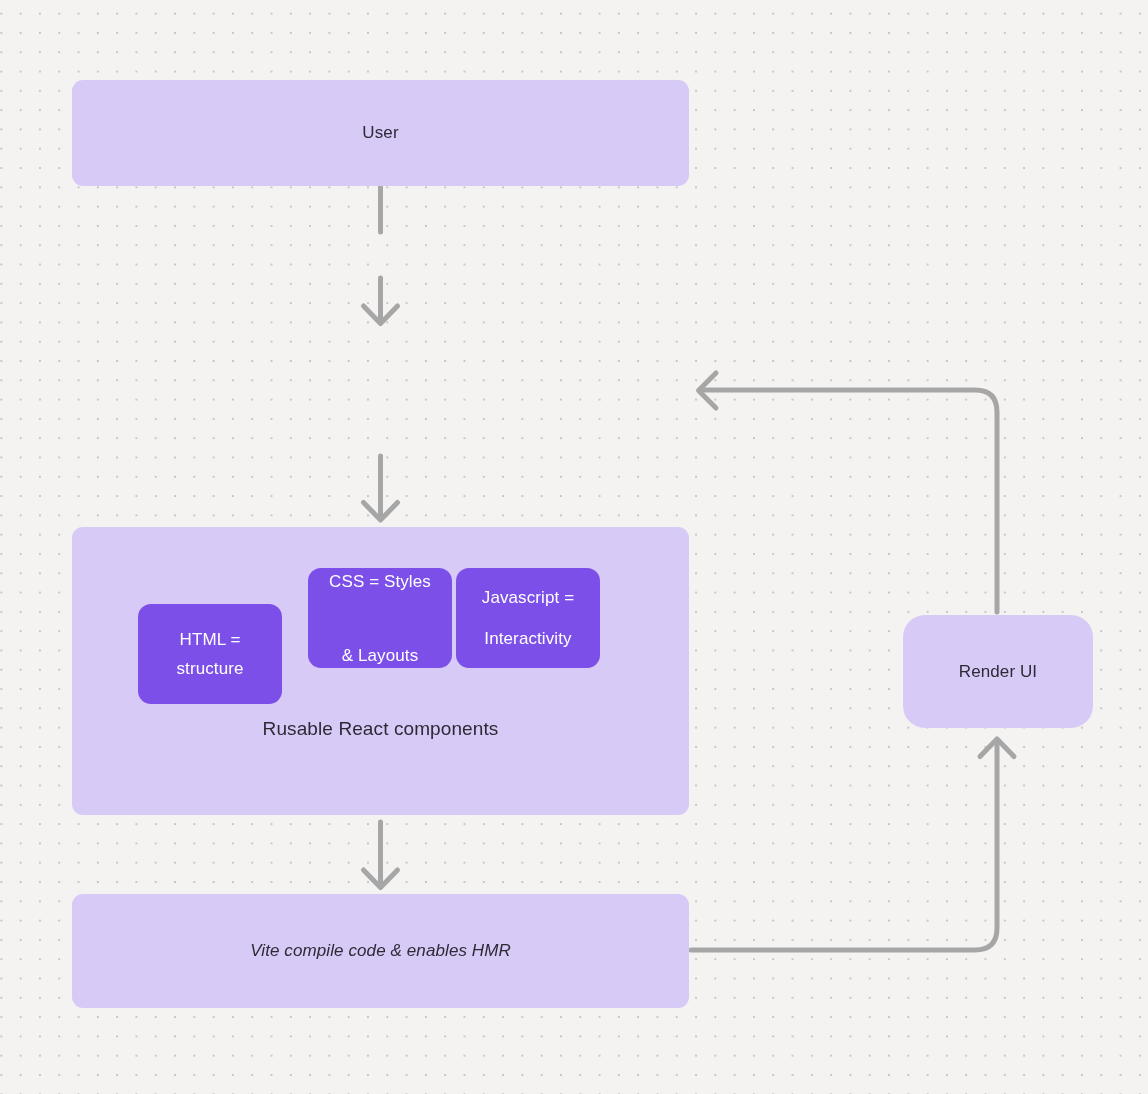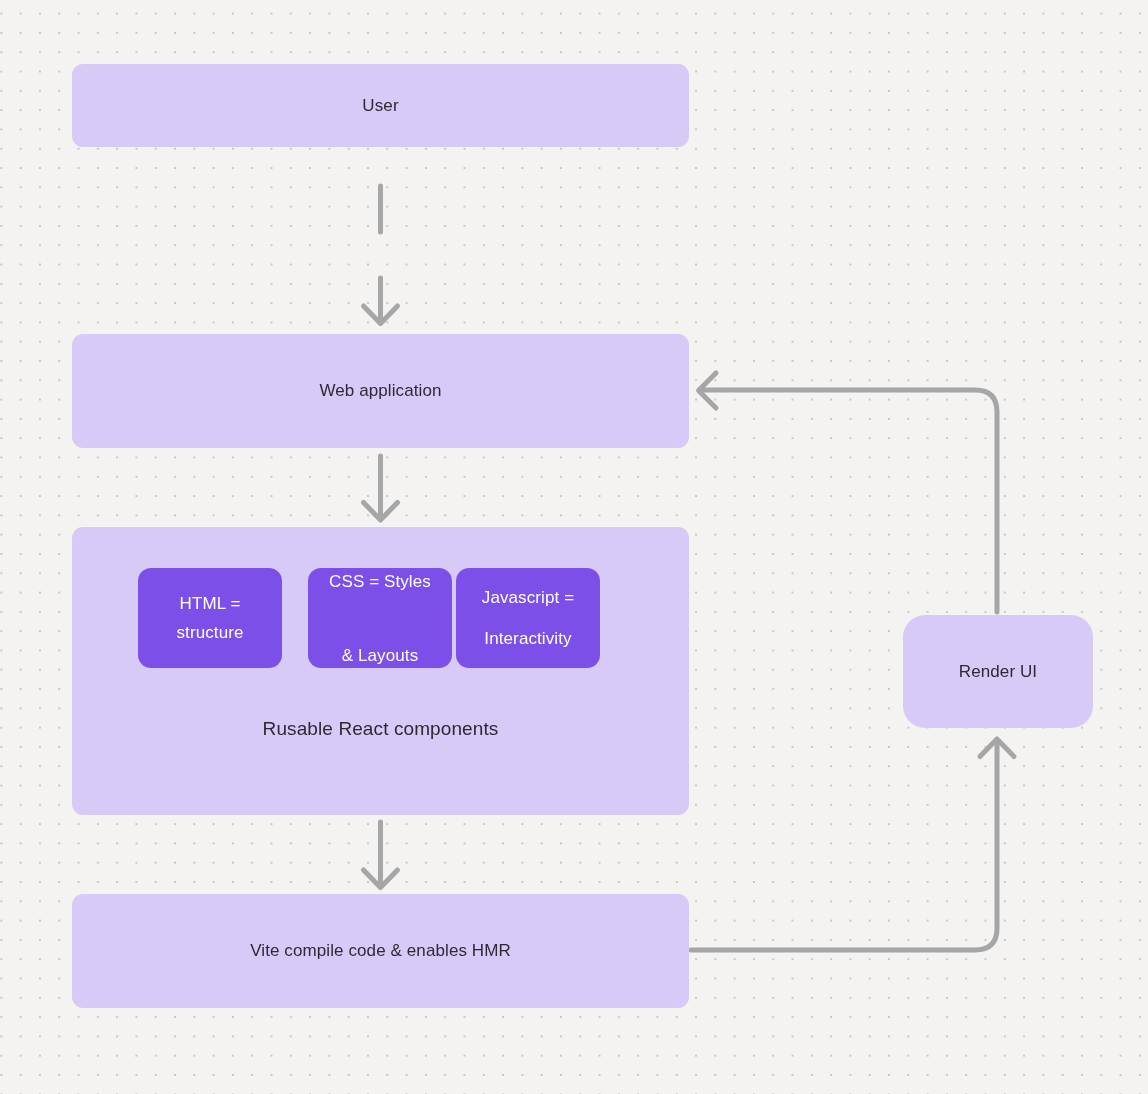--- a/index.html
+++ b/index.html
@@ -37,44 +37,44 @@
     background: var(--node_fill, #d7caf6);
     border-radius: 11px;
     display: flex;
     align-items: center;
     justify-content: center;
     font-size: 17px;
     font-weight: 500;
     letter-spacing: 0.1px;
     color: var(--text, #2d2a35);
   }
-  .node-user      { left: 72px;  top: 64px;  width: 617px; height: 83px; }
+  .node-user      { left: 72px;  top: 80px;  width: 617px; height: 106px; }
   .node-webapp    { left: 72px;  top: 334px; width: 617px; height: 114px; }
   .node-container { left: 72px;  top: 527px; width: 617px; height: 288px; display: block; }
-  .node-vite      { left: 72px;  top: 894px; width: 617px; height: 114px; }
+  .node-vite      { left: 72px;  top: 894px; width: 617px; height: 114px; font-style: italic; }
   .node-render    { left: 903px; top: 615px; width: 190px; height: 113px; border-radius: 22px; }
 
   .chip {
     position: absolute;
     top: 41px;
     width: 144px;
     height: 100px;
     background: var(--chip_fill, #7c4fe9);
     border-radius: 13px;
     color: var(--chip_text, #ffffff);
     display: flex;
     flex-direction: column;
     align-items: center;
     justify-content: center;
     text-align: center;
     font-size: 17px;
     font-weight: 500;
     line-height: 29px;
   }
-  .chip-1 { left: 66px; }
+  .chip-1 { left: 66px; margin-top: 36px; }
   .chip-2 { left: 236px; gap: 45px; }
   .chip-3 { left: 384px; gap: 12px; }
 
   .container-caption {
     position: absolute;
     left: 0; right: 0;
     top: 191px;
     text-align: center;
     font-size: 19px;
     font-weight: 500;
@@ -115,23 +115,20 @@
 
     <path class="edge" d="M 997 612 L 997 412 Q 997 390 975 390 L 703 390"></path>
     <path class="edge" d="M 716 373 L 698.5 390.5 L 716 408"></path>
   </svg>
 
   <div class="node node-user">
     <span>User</span>
   </div>
 
 
-  <div class="node node-webapp">
-    <span>Web application</span>
-  </div>
 
   <div class="node node-container">
     <div class="chip chip-1">
       <div>HTML =</div>
       <div>structure</div>
     </div>
     <div class="chip chip-2">
       <div>CSS = Styles</div>
       <div>&amp; Layouts</div>
     </div>

